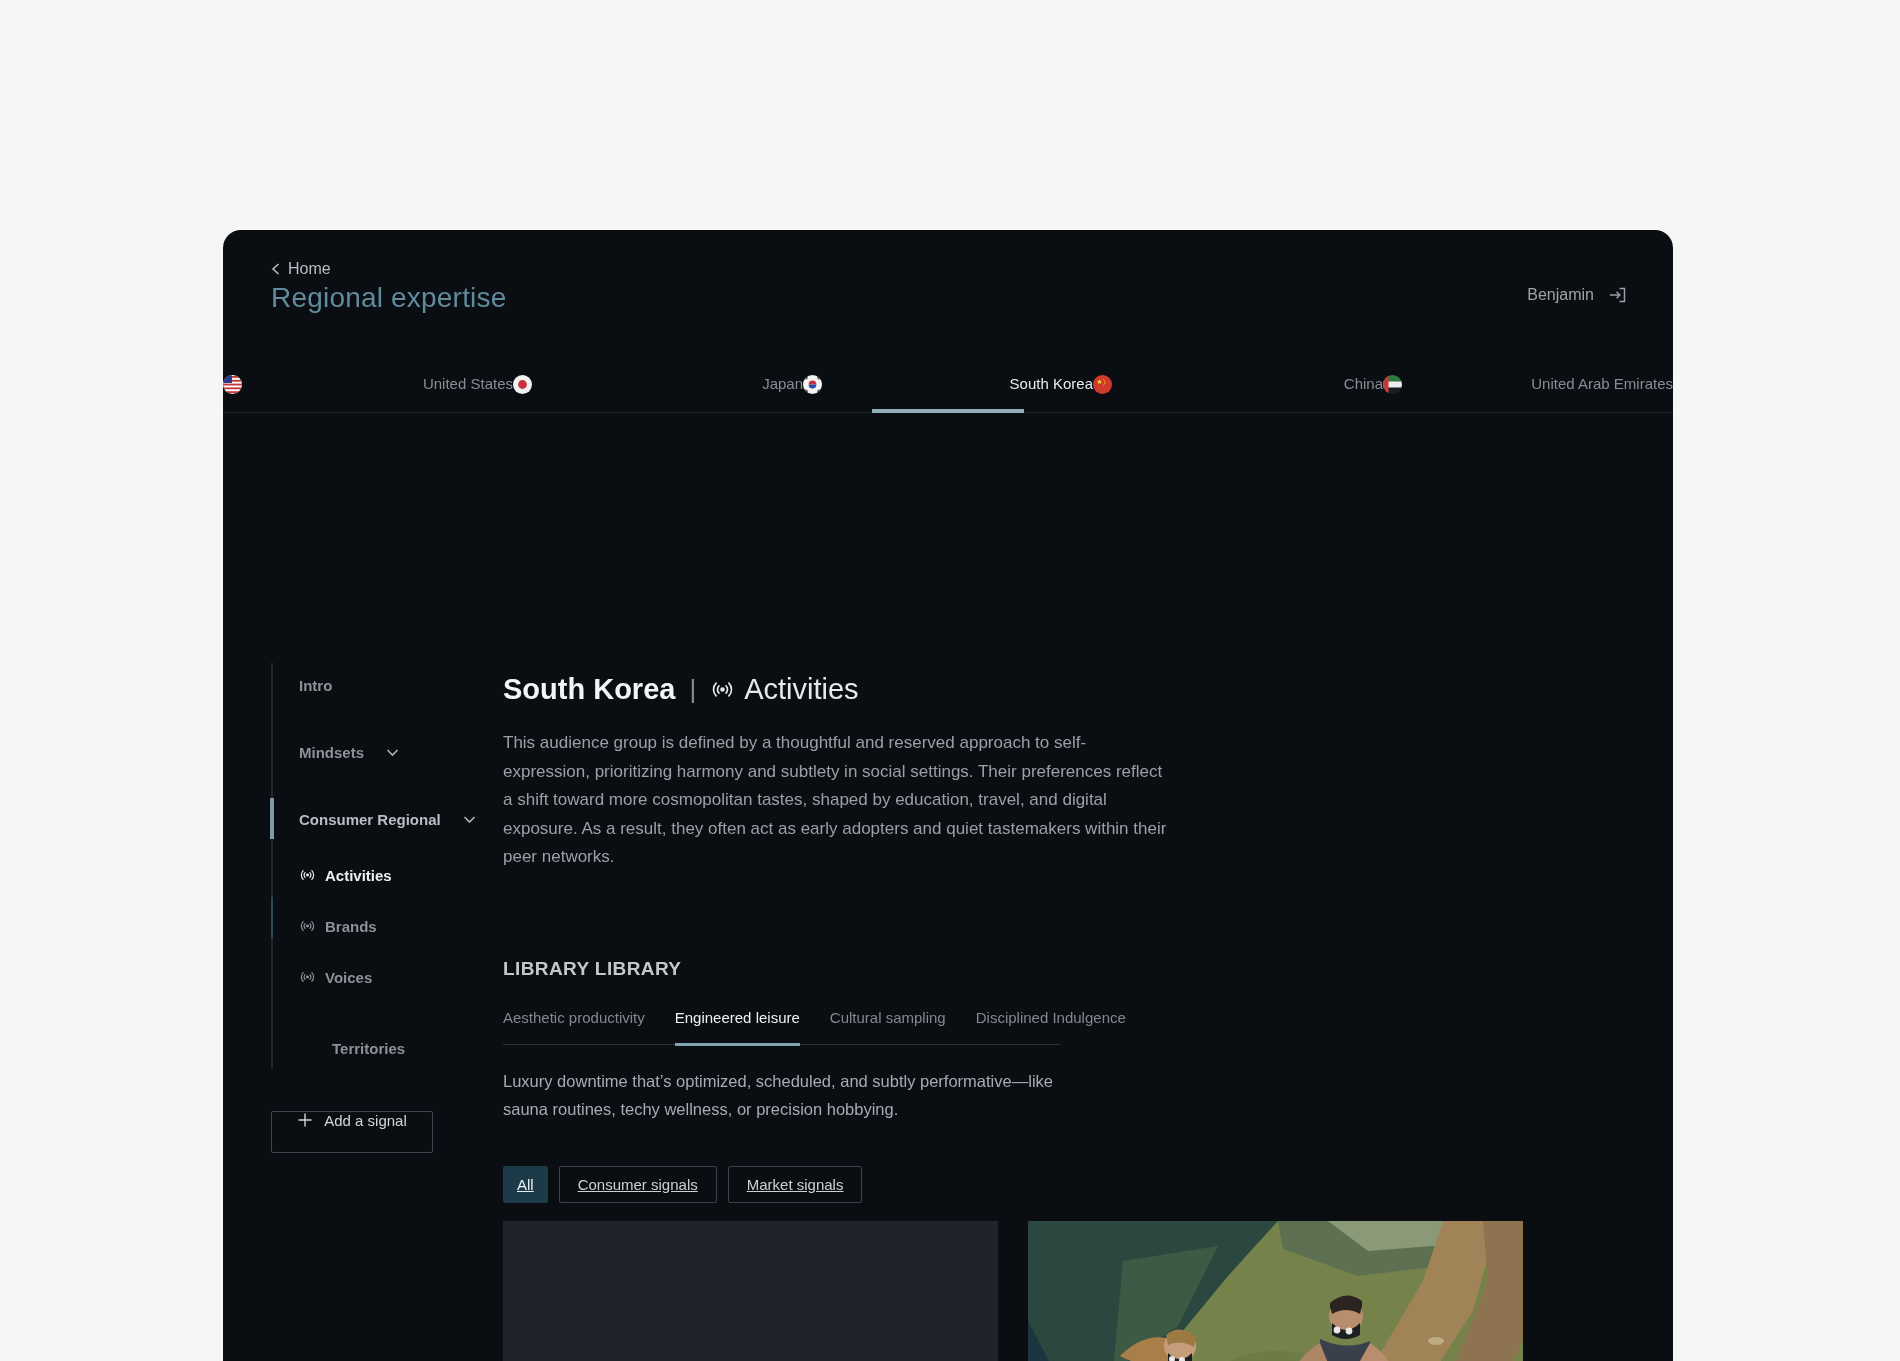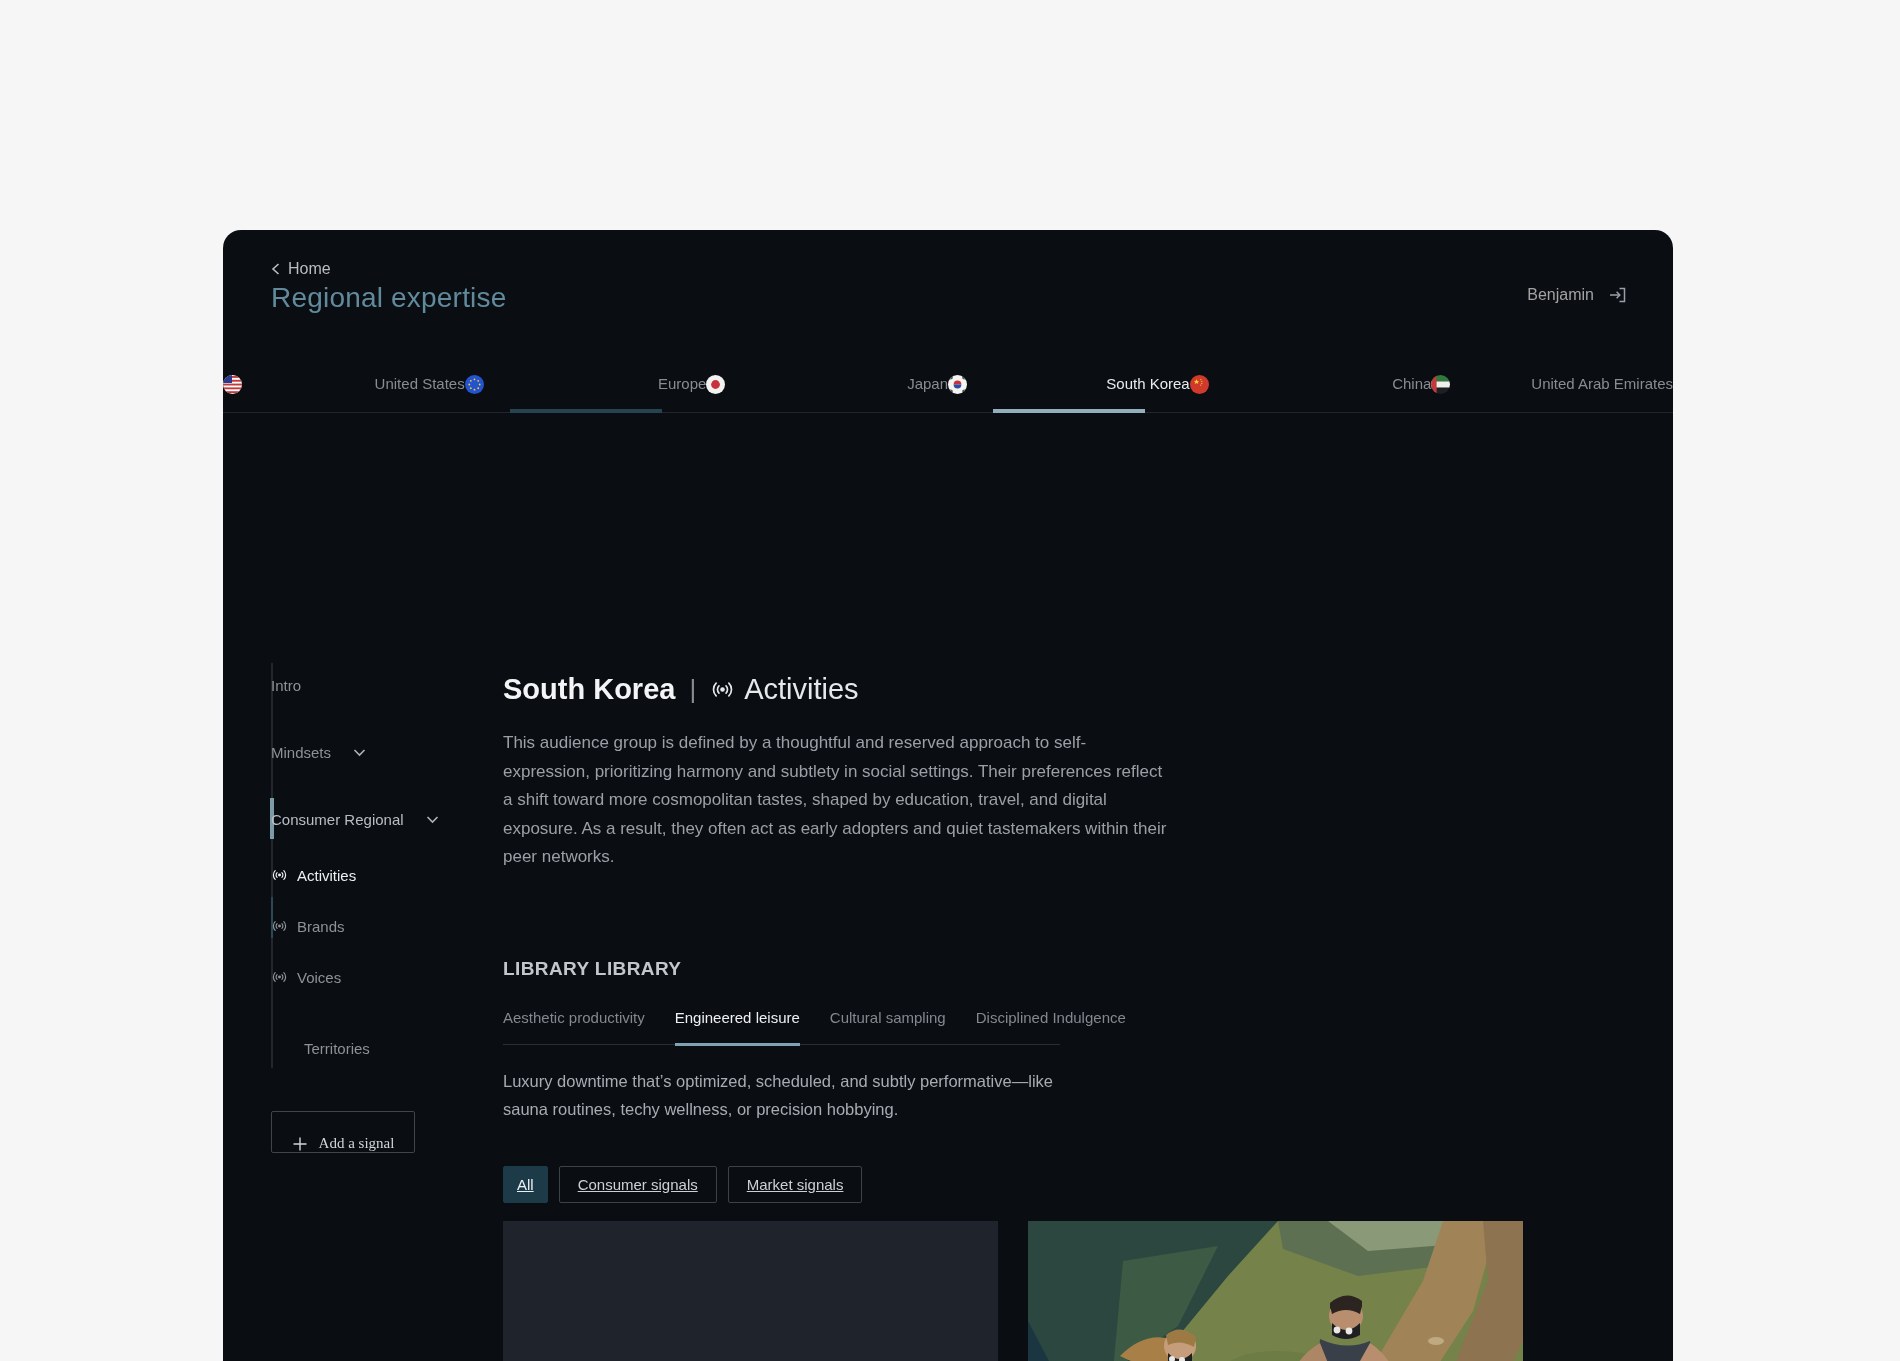--- a/index.html
+++ b/index.html
@@ -46,31 +46,31 @@
   .ctab .bar.muted  { background:#27434f; }
   .ctab .bar.bright { background:#93afbc; }
   .flag { width:19px; height:19px; border-radius:50%; overflow:hidden;
           display:inline-flex; flex:0 0 auto; }
   
   .sidebar { position:absolute; left:48px; top:445px; width:232px; }
   .rail { position:absolute; left:0; top:-12px; width:2px; height:405px; background:#23282f; }
   .rail .seg-active { position:absolute; left:-1px; top:135px; width:4px; height:41px; background:#7c9aa8; }
   .rail .seg-faint  { position:absolute; left:0; top:234px; width:2px; height:41px; background:#2c4857; }
   .side-item {
-    position:absolute; left:0; padding-left:0; display:flex; align-items:center; gap:9px;
-    font-size:15px; color:#8d9298; white-space:nowrap; transform:translateY(-50%); cursor:pointer;
+    position:absolute; left:0; padding-left:28px; display:flex; align-items:center; gap:9px;
+    font-size:15px; color:#8d9298; white-space:nowrap; transform:translateY(-50%); cursor:pointer;font-weight:bold;
   }
   .side-item .chev { display:inline-flex; margin-left:12px; }
   .side-item.bright { color:#b8bec4; }
   .side-item.current { color:#edeff1; }
   .add-signal-btn {
-    position:absolute; left:0; top:436px; width:144px; height:42px;
+    position:absolute; left:0; top:436px; width:162px; height:42px;
     border:1px solid #3f454d; border-radius:2px; background:transparent;
-    display:flex; align-items:flex-end; justify-content:center; gap:11px;
-    color:#d2d6da; font-size:15px; cursor:pointer;font-family:Liberation Serif, serif;
+    display:flex; align-items:flex-start; justify-content:center; gap:11px;
+    color:#d2d6da; font-size:15px; cursor:pointer;
   }
   
   .main { position:absolute; left:280px; top:440px; width:1122px; }
   .h1 { display:flex; align-items:center; gap:14px; height:38px; }
   .h1 .region { font-size:29px; font-weight:700; color:#f2f4f6; }
   .h1 .pipe   { font-size:26px; font-weight:300; color:#878d93; }
   .h1 .sect   { font-size:29px; font-weight:400; color:#e6e9eb; display:flex; align-items:center; gap:9px; }
   .intro {
     margin-top:21px; width:664px;
     font-size:17px; line-height:28.5px; color:#9aa0a6;
@@ -150,39 +150,20 @@
               <rect y="12.4" width="19" height="1.9"></rect>
             <rect y="16.2" width="19" height="1.9"></rect>
           </g>
           <rect width="9" height="8" fill="#2c3a8c"></rect>
         </svg>
       </span>
       <span>United States</span>
       <span class="bar"></span>
     </div>
 
-    <div class="ctab">
-      <span class="flag">
-        <svg width="19" height="19" viewBox="0 0 19 19">
-          <rect width="19" height="19" fill="#2353cf"></rect>
-          <g fill="#f4d22a">
-            <circle cx="9.5" cy="4.3" r="0.9"></circle>
-              <circle cx="13.2" cy="5.8" r="0.9"></circle>
-            <circle cx="14.7" cy="9.5" r="0.9"></circle>
-              <circle cx="13.2" cy="13.2" r="0.9"></circle>
-            <circle cx="9.5" cy="14.7" r="0.9"></circle>
-              <circle cx="5.8" cy="13.2" r="0.9"></circle>
-            <circle cx="4.3" cy="9.5" r="0.9"></circle>
-              <circle cx="5.8" cy="5.8" r="0.9"></circle>
-          </g>
-        </svg>
-      </span>
-      <span>Europe</span>
-      <span class="bar muted"></span>
-    </div>
 
     <div class="ctab">
       <span class="flag">
         <svg width="19" height="19" viewBox="0 0 19 19">
           <rect width="19" height="19" fill="#f2f2f0"></rect>
           <circle cx="9.5" cy="9.5" r="4.4" fill="#c8323e"></circle>
         </svg>
       </span>
       <span>Japan</span>
       <span class="bar"></span>

